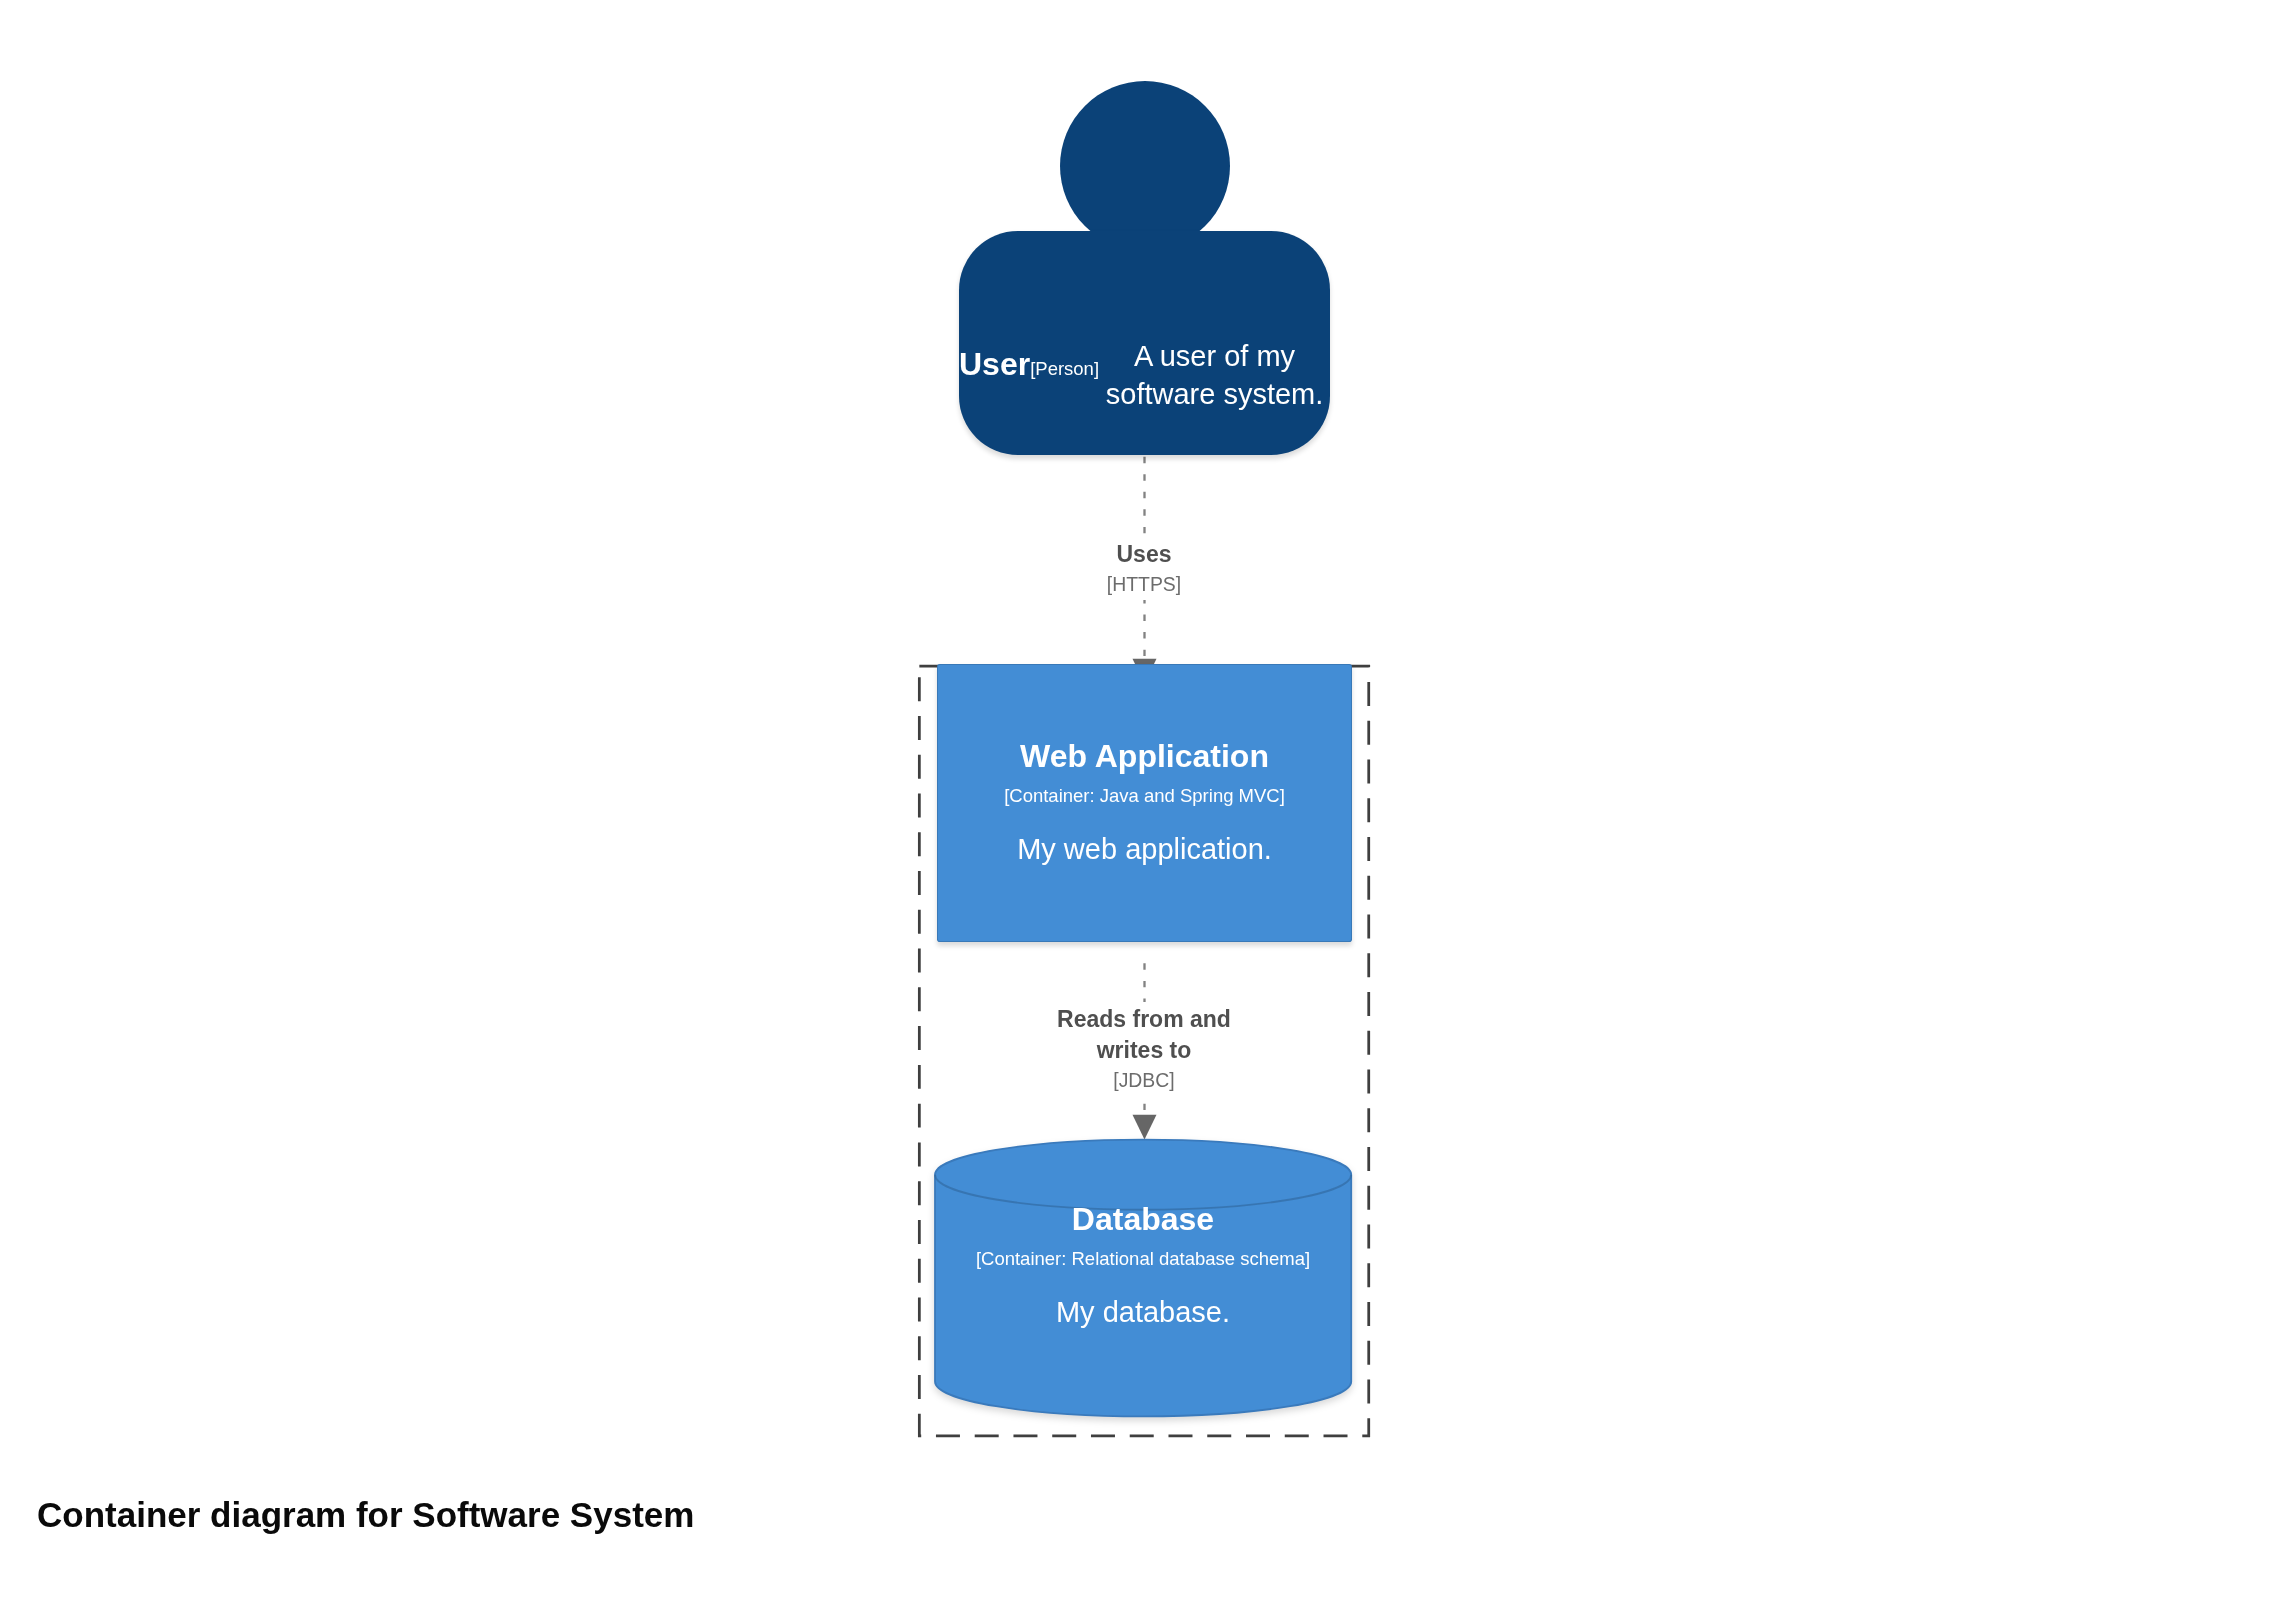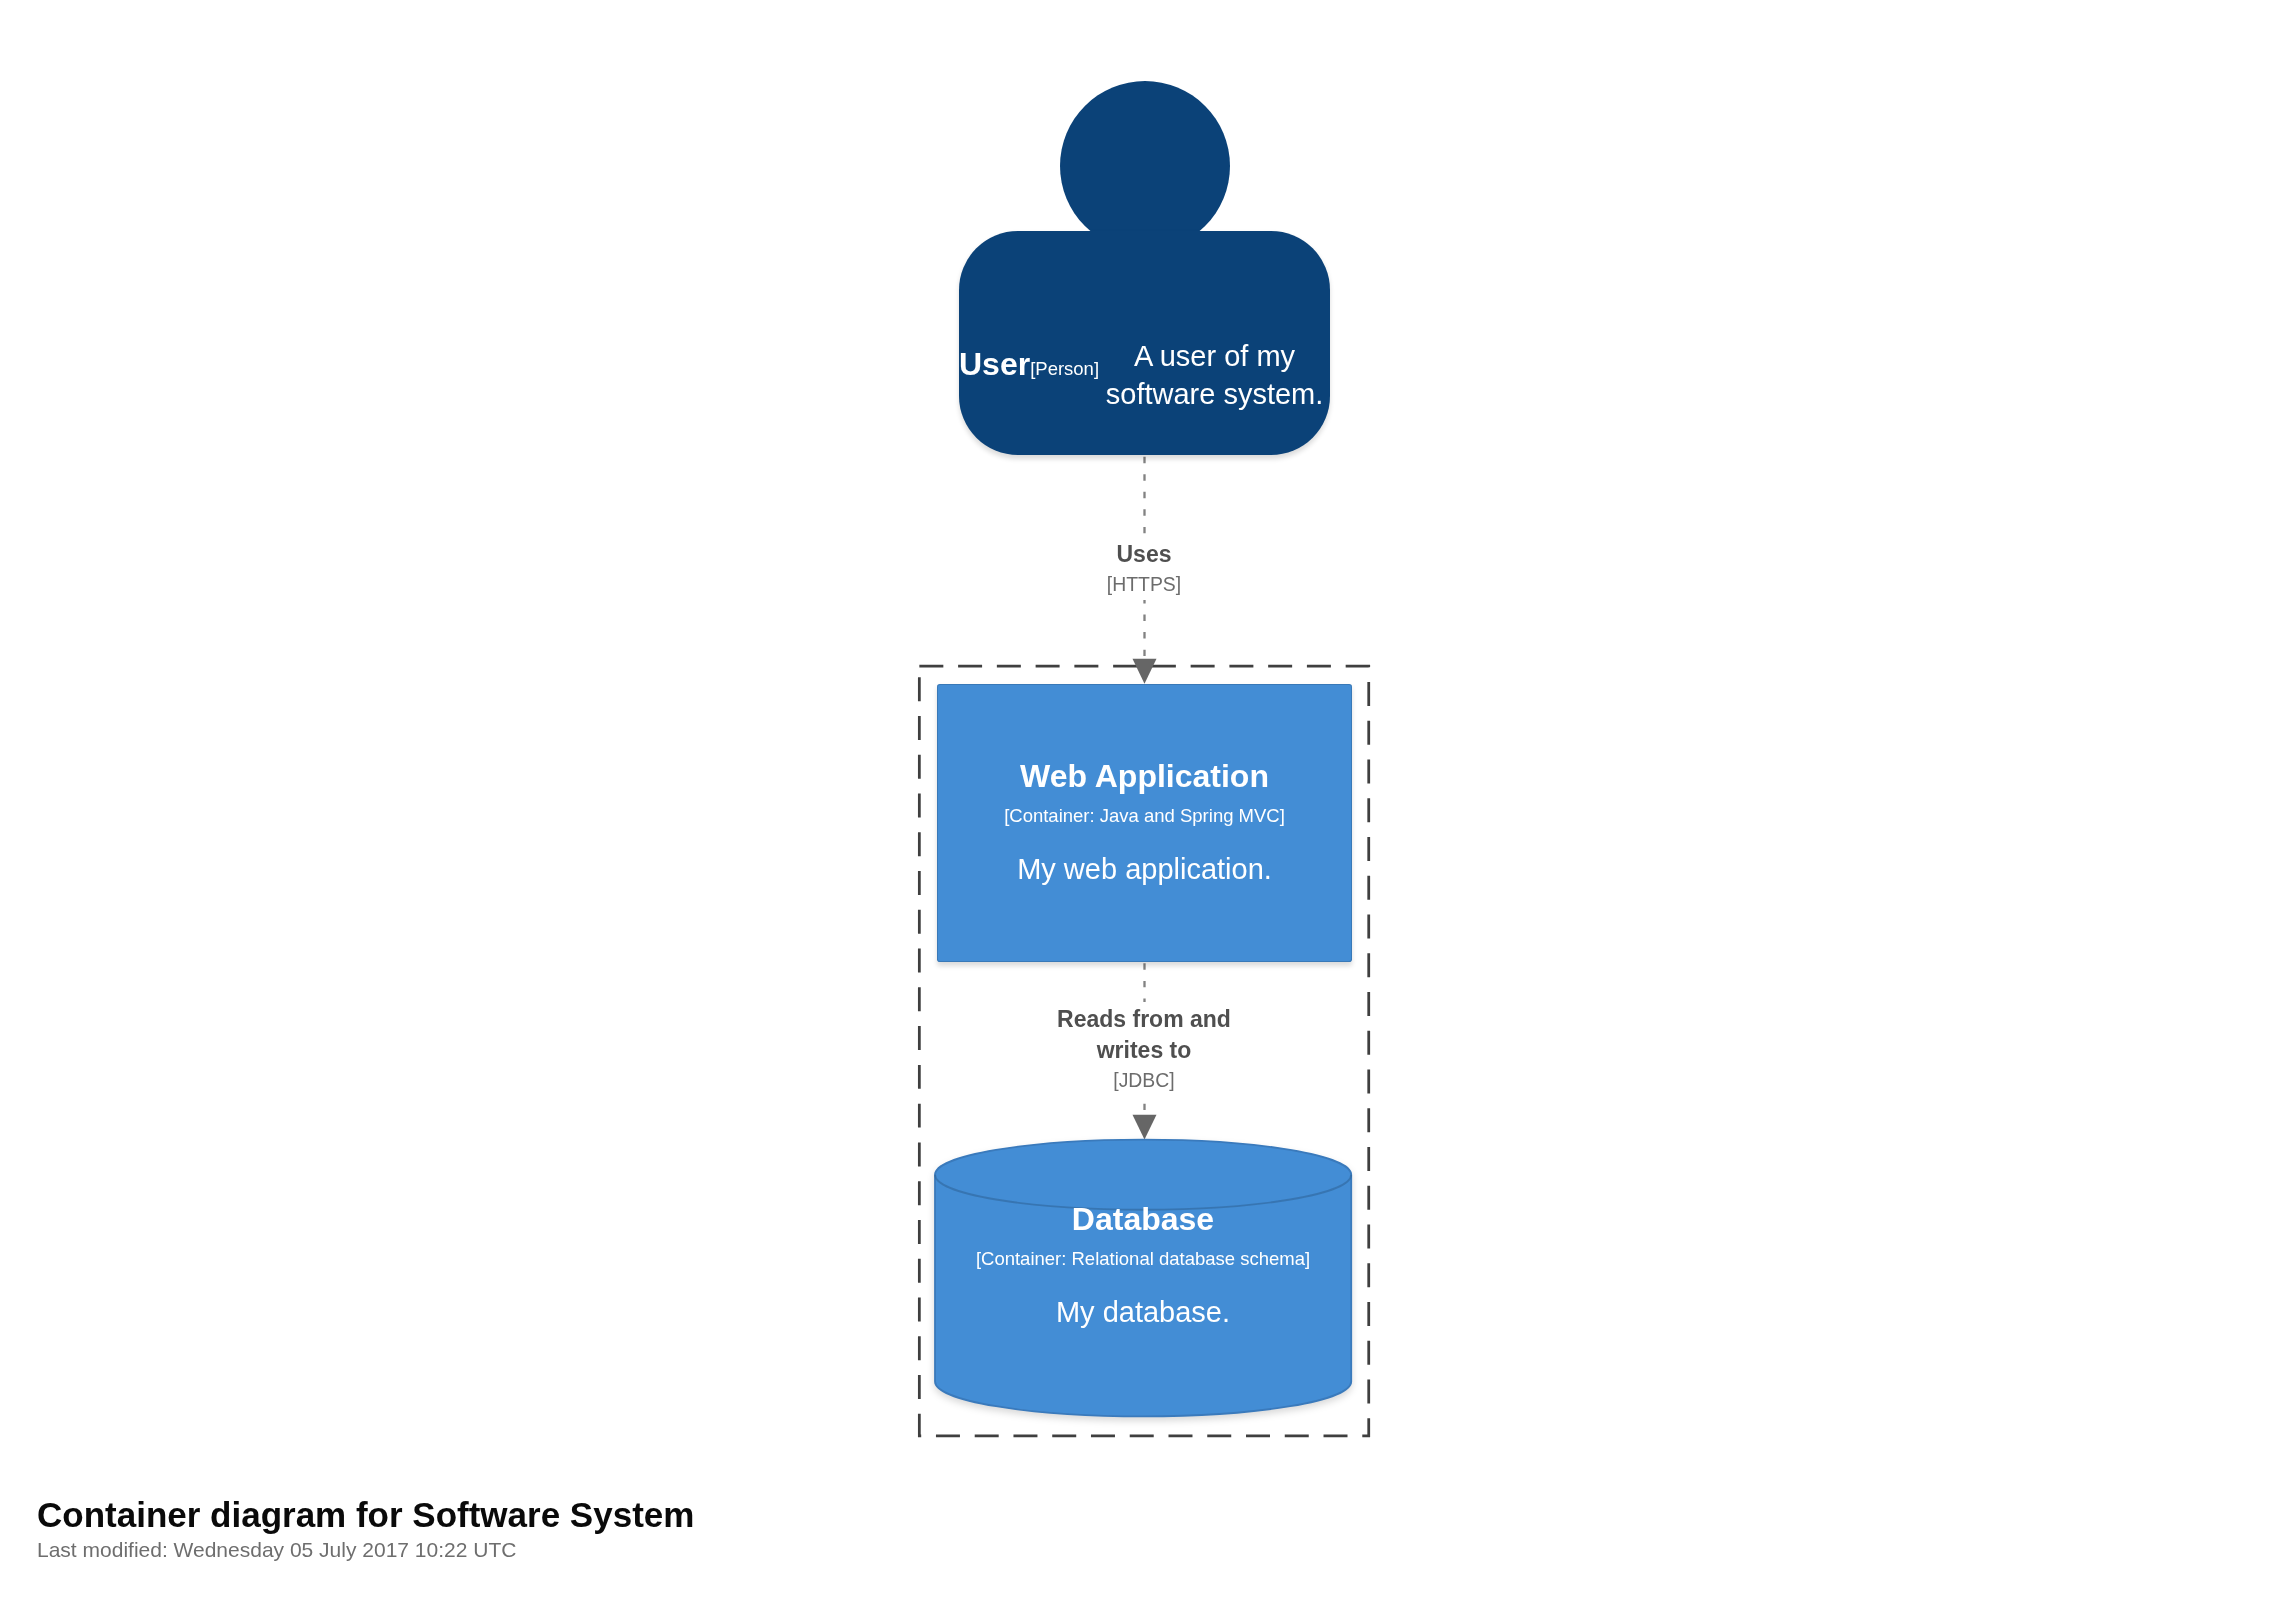--- a/index.html
+++ b/index.html
@@ -67,21 +67,21 @@
     align-items: center;
     padding-top: 42px;
     box-sizing: border-box;
     color: var(--shape-text, #ffffff);
     text-align: center;
   }
 
   
   .box.webapp {
     position: absolute;
-    left: 937px; top: 684px;
+    left: 937px; top: 664px;
     width: 415px; height: 278px;
     background: var(--container-fill, #438dd5);
     border: 1.8px solid rgba(46,98,149,0.45);
     border-radius: 2.8px;
     box-sizing: border-box;
     box-shadow: 0 3.7px 5.5px rgba(0,0,0,0.14);
     display: flex;
     flex-direction: column;
     align-items: center;
     justify-content: center;
@@ -208,17 +208,16 @@
     <div class="rel-tech">[HTTPS]</div>
   </div>
 
   <div class="rel-label label-rw">
     <div class="rel-name rel-name-wrap">Reads from and writes to</div>
     <div class="rel-tech">[JDBC]</div>
   </div>
 
   <div class="footer">
     <div class="footer-title">Container diagram for Software System</div>
-    <div class="footer-sub">Last modified: Wednesday 05 July 2017 10:22 UTC</div>
   </div>
 
 </div>
 
 
 </body></html>

